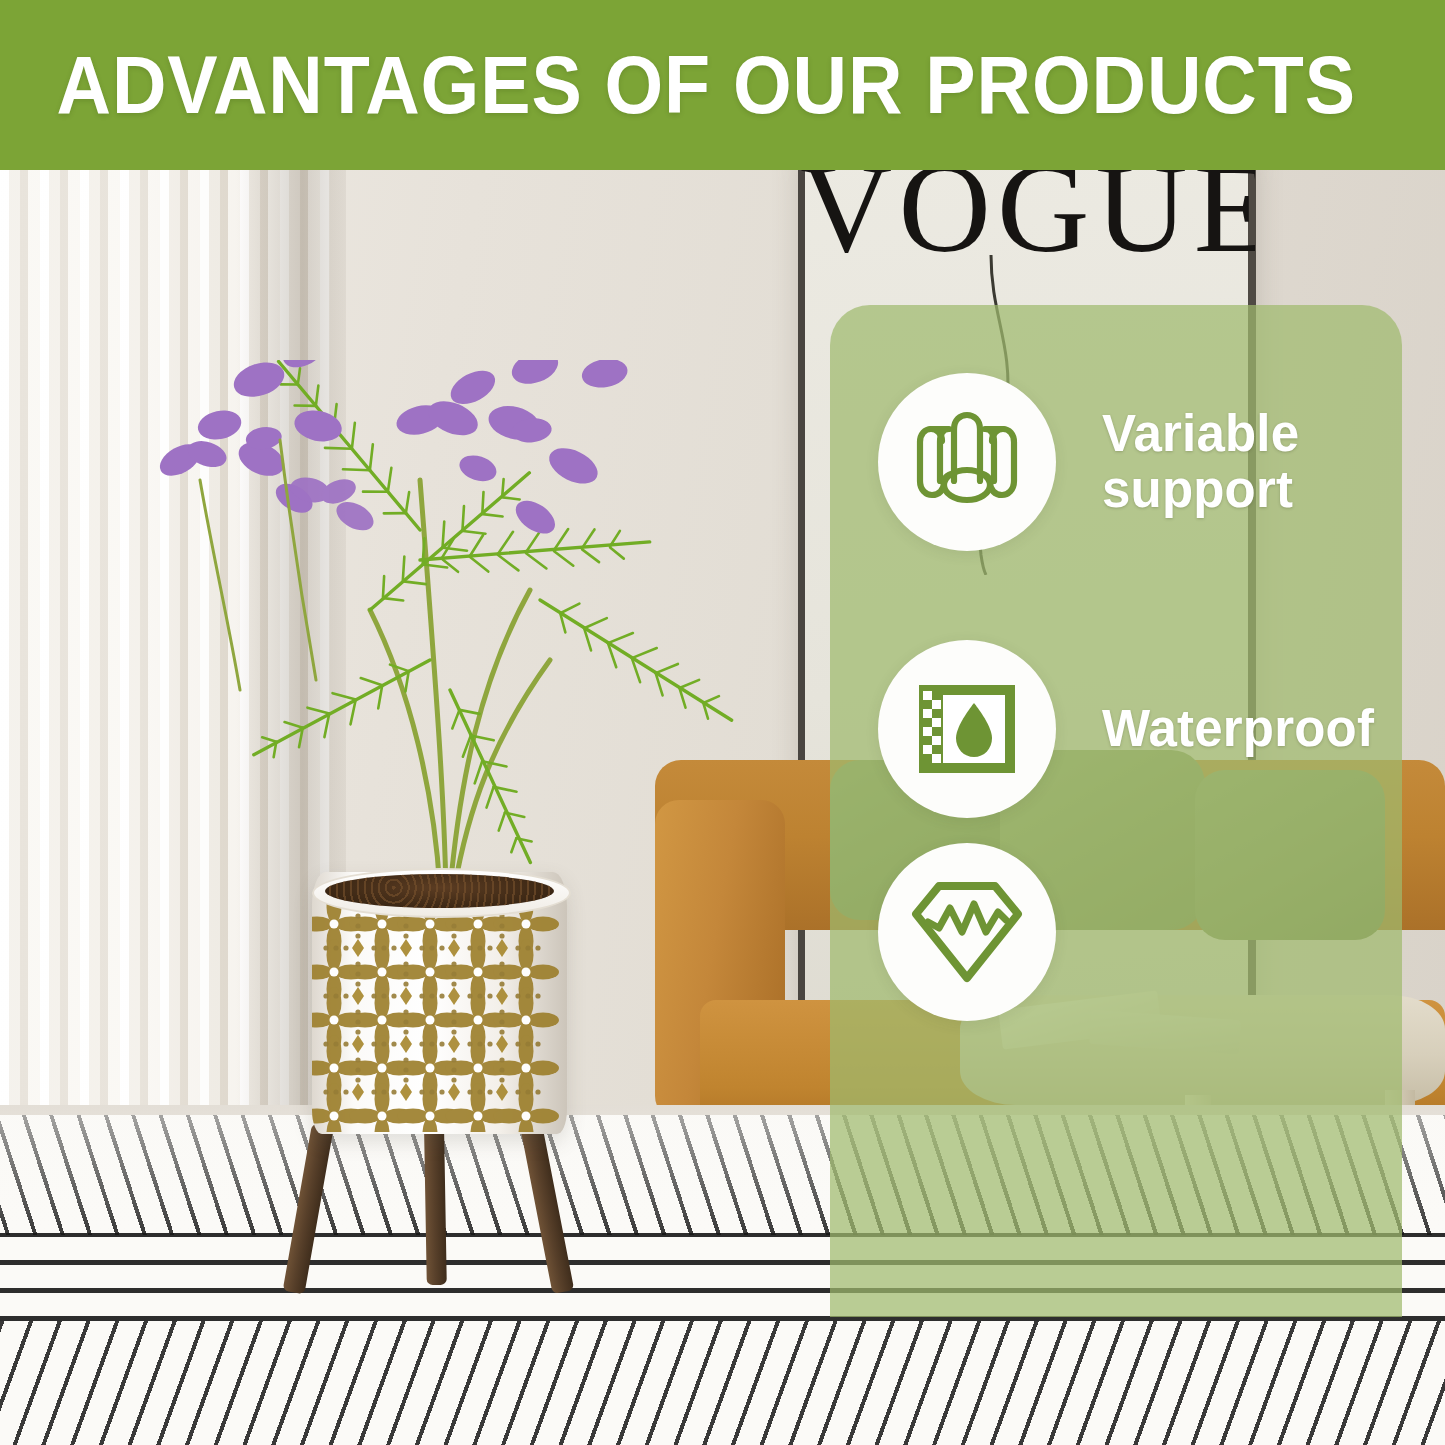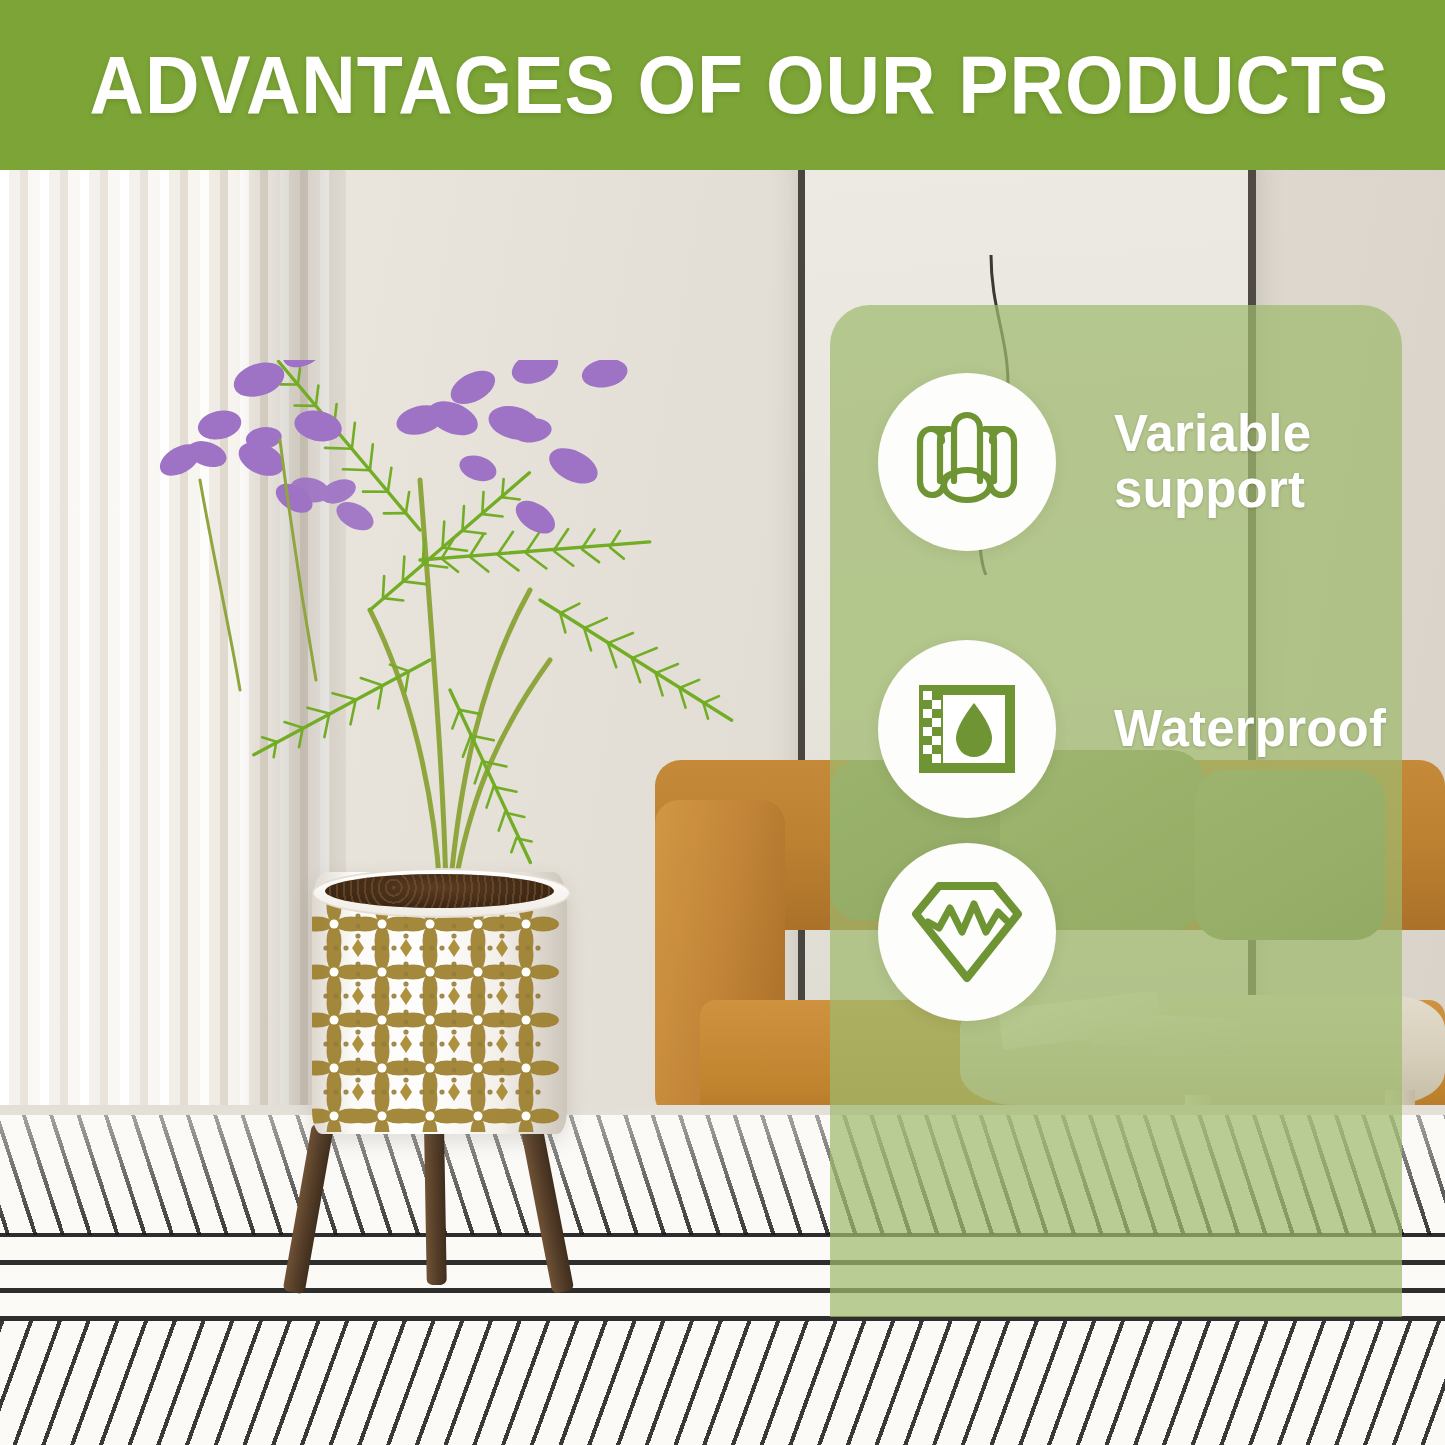--- a/index.html
+++ b/index.html
@@ -112,48 +112,49 @@
   .overlay{position:absolute;left:830px;top:305px;width:572px;height:1012px;
     border-radius:40px 40px 0 0;
     background:rgba(160,186,110,.72);}
 
   
   .feature{position:absolute;display:flex;align-items:center;}
   .badge{width:178px;height:178px;border-radius:50%;background:#fdfdfb;
     display:flex;align-items:center;justify-content:center;flex:0 0 auto;
     box-shadow:0 3px 14px rgba(60,70,35,.10);}
   .badge svg{display:block;}
-  .feature-label{margin-left:58px;color:#ffffff;font-weight:700;
+  .feature-label{margin-left:46px;color:#ffffff;font-weight:700;
     font-size:51px;line-height:56px;letter-spacing:.2px;white-space:pre-line;
     text-shadow:0 1px 3px rgba(60,70,35,.28);}
 
   .f1{left:878px;top:373px;}
   .f2{left:878px;top:640px;}
   .f3{left:878px;top:843px;}
   .f4{left:878px;top:1081px;}
 
   
   .banner{position:absolute;left:0;top:0;width:1445px;height:170px;
-    background:#7ca436;display:flex;align-items:center;justify-content:flex-end;}
+    background:#7ca436;display:flex;align-items:center;justify-content:flex-start;}
   .banner-title{color:#ffffff;font-weight:700;font-size:82px;line-height:86px;
     letter-spacing:1px;transform:scaleX(.92);transform-origin:center;
     text-shadow:0 2px 5px rgba(40,60,10,.18);white-space:nowrap;}
 </style>
 </head>
 <body>
 
 <div class="shot">
 
   <div class="scene">
 
     <div class="wall"></div>
 
     <div class="poster"></div>
     <div class="poster-edge-l"></div>
     <div class="poster-edge-r"></div>
+    <div class="poster-title">VOGUE</div>
     <svg class="poster-wire" viewBox="0 0 70 320">
       <path d="M36 0 C36 60, 58 90, 52 150 C46 210, 18 230, 26 300 C28 314, 30 318, 31 320" fill="none" stroke="#3b3a32" stroke-width="3"></path>
     </svg>
 
     <div class="curtains"></div>
     <div class="curtain-shadow"></div>
 
     <div class="sofa-back"></div>
     <div class="pillow-g1"></div>
     <div class="pillow-g2"></div>

